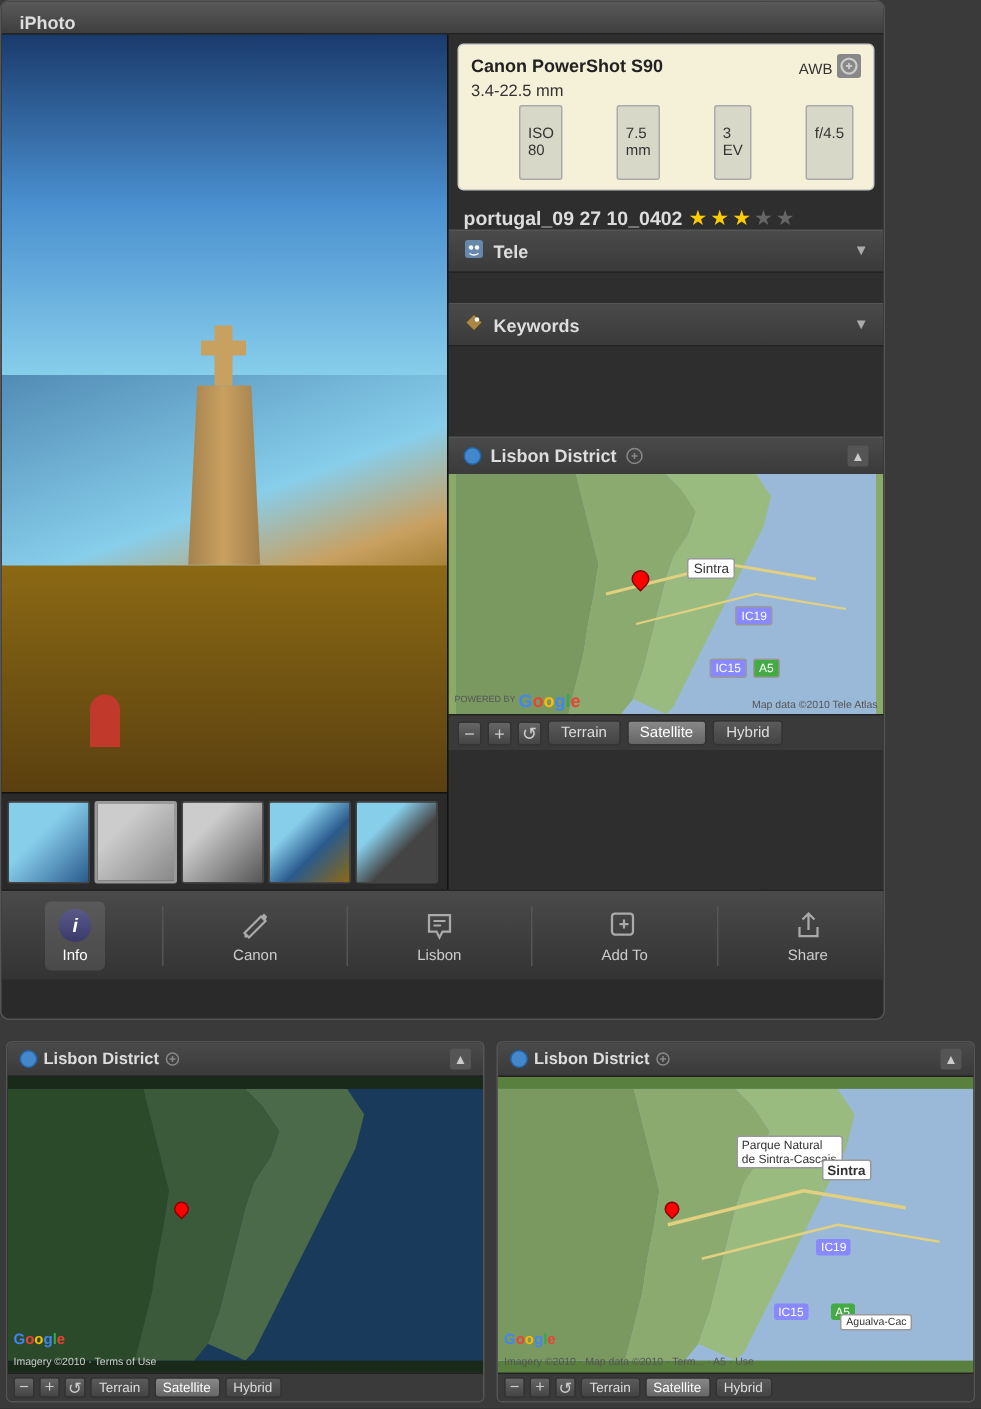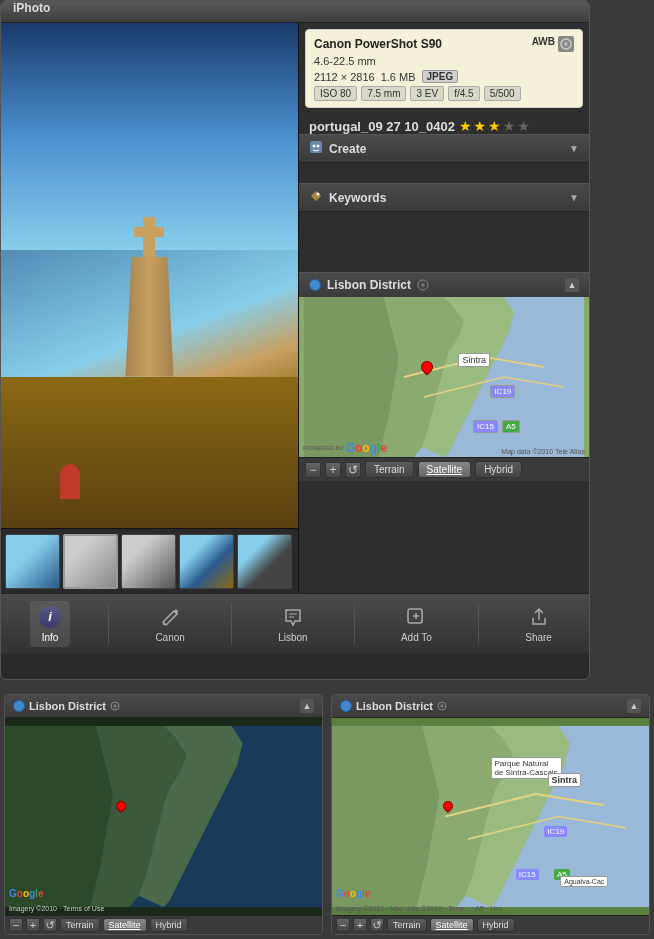--- a/index.html
+++ b/index.html
@@ -21,21 +21,21 @@
       background: #2a2a2a;
       border: 1px solid #555;
       border-radius: 6px;
       overflow: hidden;
     }
 
     .title-bar {
       height: 22px;
       background: linear-gradient(to bottom, #5a5a5a, #3e3e3e);
       display: flex;
-      align-items: flex-start;
+      align-items: flex-end;
       padding: 0 8px;
       border-bottom: 1px solid #222;
     }
     .title-bar-text {
       color: #ddd;
       font-size: 12px;
       font-weight: bold;
       margin-left: 4px;
     }
 
@@ -199,23 +199,22 @@
       justify-content: space-between;
       margin-bottom: 3px;
     }
     .camera-name {
       color: #222;
       font-size: 12px;
       font-weight: bold;
     }
     .awb-badge {
       display: flex;
-      align-items: flex-start;
+      align-items: flex-end;
       gap: 3px;
-      font-weight: bold;
     }
     .awb-text {
       color: #333;
       font-size: 10px;
     }
     .awb-icon {
       width: 16px;
       height: 16px;
       background: #888;
       border-radius: 2px;
@@ -251,23 +250,24 @@
     }
     .exif-row {
       display: flex;
       gap: 4px;
       margin-top: 3px;
     }
     .exif-badge {
       background: #d8d8c8;
       border: 1px solid #aaa;
       border-radius: 2px;
-      padding: 1px 5px;
+      padding: 13px 5px;
       color: #333;
       font-size: 10px;
+      margin-left: 32px;
     }
     .photo-filename {
       color: #ddd;
       font-size: 13px;
       font-weight: bold;
     }
     .star-row {
       display: flex;
       align-items: center;
       gap: 2px;
@@ -448,21 +448,20 @@
       border: 1px solid #333;
       border-radius: 3px;
       padding: 2px 8px;
       color: #ddd;
       font-size: 10px;
       cursor: pointer;
     }
     .map-type-btn.active {
       background: linear-gradient(to bottom, #888, #666);
       color: white;
-      text-decoration: underline;
     }
 
     
     .bottom-toolbar {
       height: 60px;
       background: linear-gradient(to bottom, #4a4a4a, #333);
       border-top: 1px solid #222;
       display: flex;
       align-items: center;
       justify-content: space-around;
@@ -650,26 +649,21 @@
             <span class="awb-text">AWB</span>
             <div class="awb-icon">
               <svg width="12" height="12" viewBox="0 0 12 12">
                   <circle cx="6" cy="6" r="5" fill="none" stroke="#ccc" stroke-width="1.5"></circle>
                   <path d="M4 6 L8 6 M6 4 L6 8" stroke="#ccc" stroke-width="1.2"></path>
                 </svg>
             </div>
           </div>
         </div>
         <div class="camera-info-row">
-          <span class="focal-length">4.6-22.5 mm</span>
-        </div>
-        <div class="dim-row">
-          <span class="dim-text">2112 × 2816</span>
-          <span class="size-text">1.6 MB</span>
-          <span class="jpeg-badge">JPEG</span>
+          <span class="focal-length">3.4-22.5 mm</span>
         </div>
         <div class="exif-row">
           <span class="exif-badge">ISO 80</span>
           <span class="exif-badge">7.5 mm</span>
           <span class="exif-badge">3 EV</span>
           <span class="exif-badge">f/4.5</span>
           <span class="exif-badge">5/500</span>
         </div>
       </div>
 
@@ -687,21 +681,21 @@
       <div class="section-header">
         <span class="section-title">
           <span class="section-icon">
             <svg width="14" height="14" viewBox="0 0 14 14">
                 <rect x="1" y="1" width="12" height="12" rx="2" fill="#6688aa"></rect>
                 <circle cx="5" cy="6" r="1.5" fill="white"></circle>
                 <circle cx="9" cy="6" r="1.5" fill="white"></circle>
                 <path d="M4 10 Q7 12 10 10" stroke="white" fill="none" stroke-width="1"></path>
               </svg>
           </span>
-          <span>Create</span>
+          <span>Tele</span>
         </span>
         <span class="chevron">▼</span>
       </div>
       <div class="section-empty"></div>
 
       <div class="section-header">
         <span class="section-title">
           <span class="section-icon">
             <svg width="14" height="14" viewBox="0 0 14 14">
                 <path d="M2 7 L7 2 L12 7 L7 12 Z" fill="#aa8844" stroke="#886622" stroke-width="0.5"></path>

